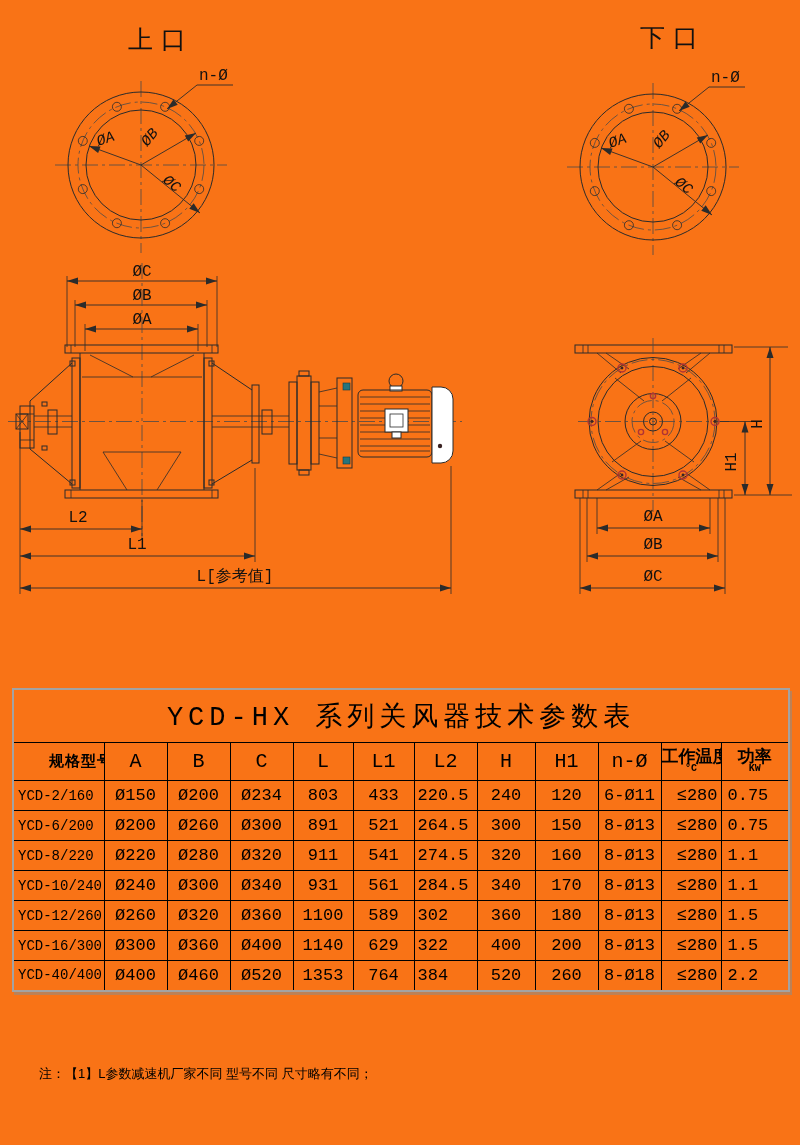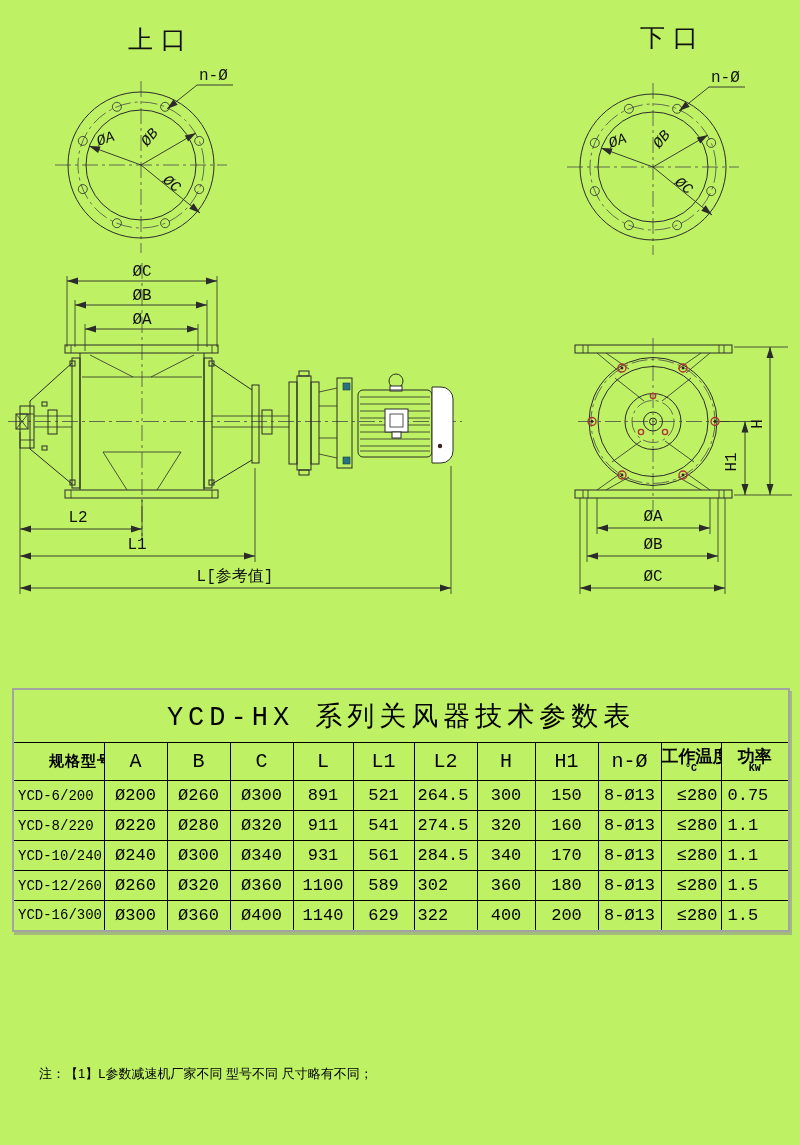--- a/index.html
+++ b/index.html
@@ -1,16 +1,16 @@
 <!DOCTYPE html>
 <html><head>
 <meta charset="utf-8">
 <style>
   html,body{margin:0;padding:0;background:#ffffff;}
-  .page{position:relative;width:800px;height:1145px;background:#bef264;overflow:hidden;
+  .page{position:relative;width:800px;height:1145px;background:#f97316;overflow:hidden;
         font-family:"Liberation Sans",sans-serif;}
   svg text{user-select:none;}
   .ln{fill:none;stroke:#2b2b2b;stroke-width:1;}
   .thin{fill:none;stroke:#2b2b2b;stroke-width:.8;}
   .cl{fill:none;stroke:#4a4a4a;stroke-width:.8;stroke-dasharray:16 4 3 4;}
   .dim{fill:none;stroke:#2b2b2b;stroke-width:.9;}
   .ext{fill:none;stroke:#2b2b2b;stroke-width:.8;}
   .lbl{font-family:"Liberation Mono",monospace;font-size:16px;fill:#111;}
   .lbl.it{font-style:italic;font-size:15px;}
   .vtitle{font-family:"Liberation Sans",sans-serif;font-size:25px;fill:#111;letter-spacing:8px;}
@@ -337,20 +337,34 @@
             <th class="c10">
               <span class="h-main">工作温度</span>
               <span class="h-sub">°C</span>
             </th>
             <th class="c11">
               <span class="h-main">功率</span>
               <span class="h-sub">KW</span>
             </th>
           </tr>
 
+    <tr class="datarow">
+            <td class="c0">YCD-2/160</td>
+            <td class="c1">Ø150</td>
+            <td class="c2">Ø200</td>
+            <td class="c3">Ø234</td>
+            <td class="c4">803</td>
+            <td class="c5">433</td>
+            <td class="c6">220.5</td>
+            <td class="c7">240</td>
+            <td class="c8">120</td>
+            <td class="c9">6-Ø11</td>
+            <td class="c10">≤280</td>
+            <td class="c11">0.75</td>
+          </tr>
           <tr class="datarow">
             <td class="c0">YCD-6/200</td>
             <td class="c1">Ø200</td>
             <td class="c2">Ø260</td>
             <td class="c3">Ø300</td>
             <td class="c4">891</td>
             <td class="c5">521</td>
             <td class="c6">264.5</td>
             <td class="c7">300</td>
             <td class="c8">150</td>
@@ -407,20 +421,34 @@
             <td class="c3">Ø400</td>
             <td class="c4">1140</td>
             <td class="c5">629</td>
             <td class="c6">322</td>
             <td class="c7">400</td>
             <td class="c8">200</td>
             <td class="c9">8-Ø13</td>
             <td class="c10">≤280</td>
             <td class="c11">1.5</td>
           </tr>
+          <tr class="datarow">
+            <td class="c0">YCD-40/400</td>
+            <td class="c1">Ø400</td>
+            <td class="c2">Ø460</td>
+            <td class="c3">Ø520</td>
+            <td class="c4">1353</td>
+            <td class="c5">764</td>
+            <td class="c6">384</td>
+            <td class="c7">520</td>
+            <td class="c8">260</td>
+            <td class="c9">8-Ø18</td>
+            <td class="c10">≤280</td>
+            <td class="c11">2.2</td>
+          </tr>
         </tbody>
   </table>
 </div>
 
 
 <div class="notes">
   <div class="note-line"><span>注：</span><span>【1】L参数减速机厂家不同 型号不同 尺寸略有不同；</span></div>
 </div>
 
 </div>

